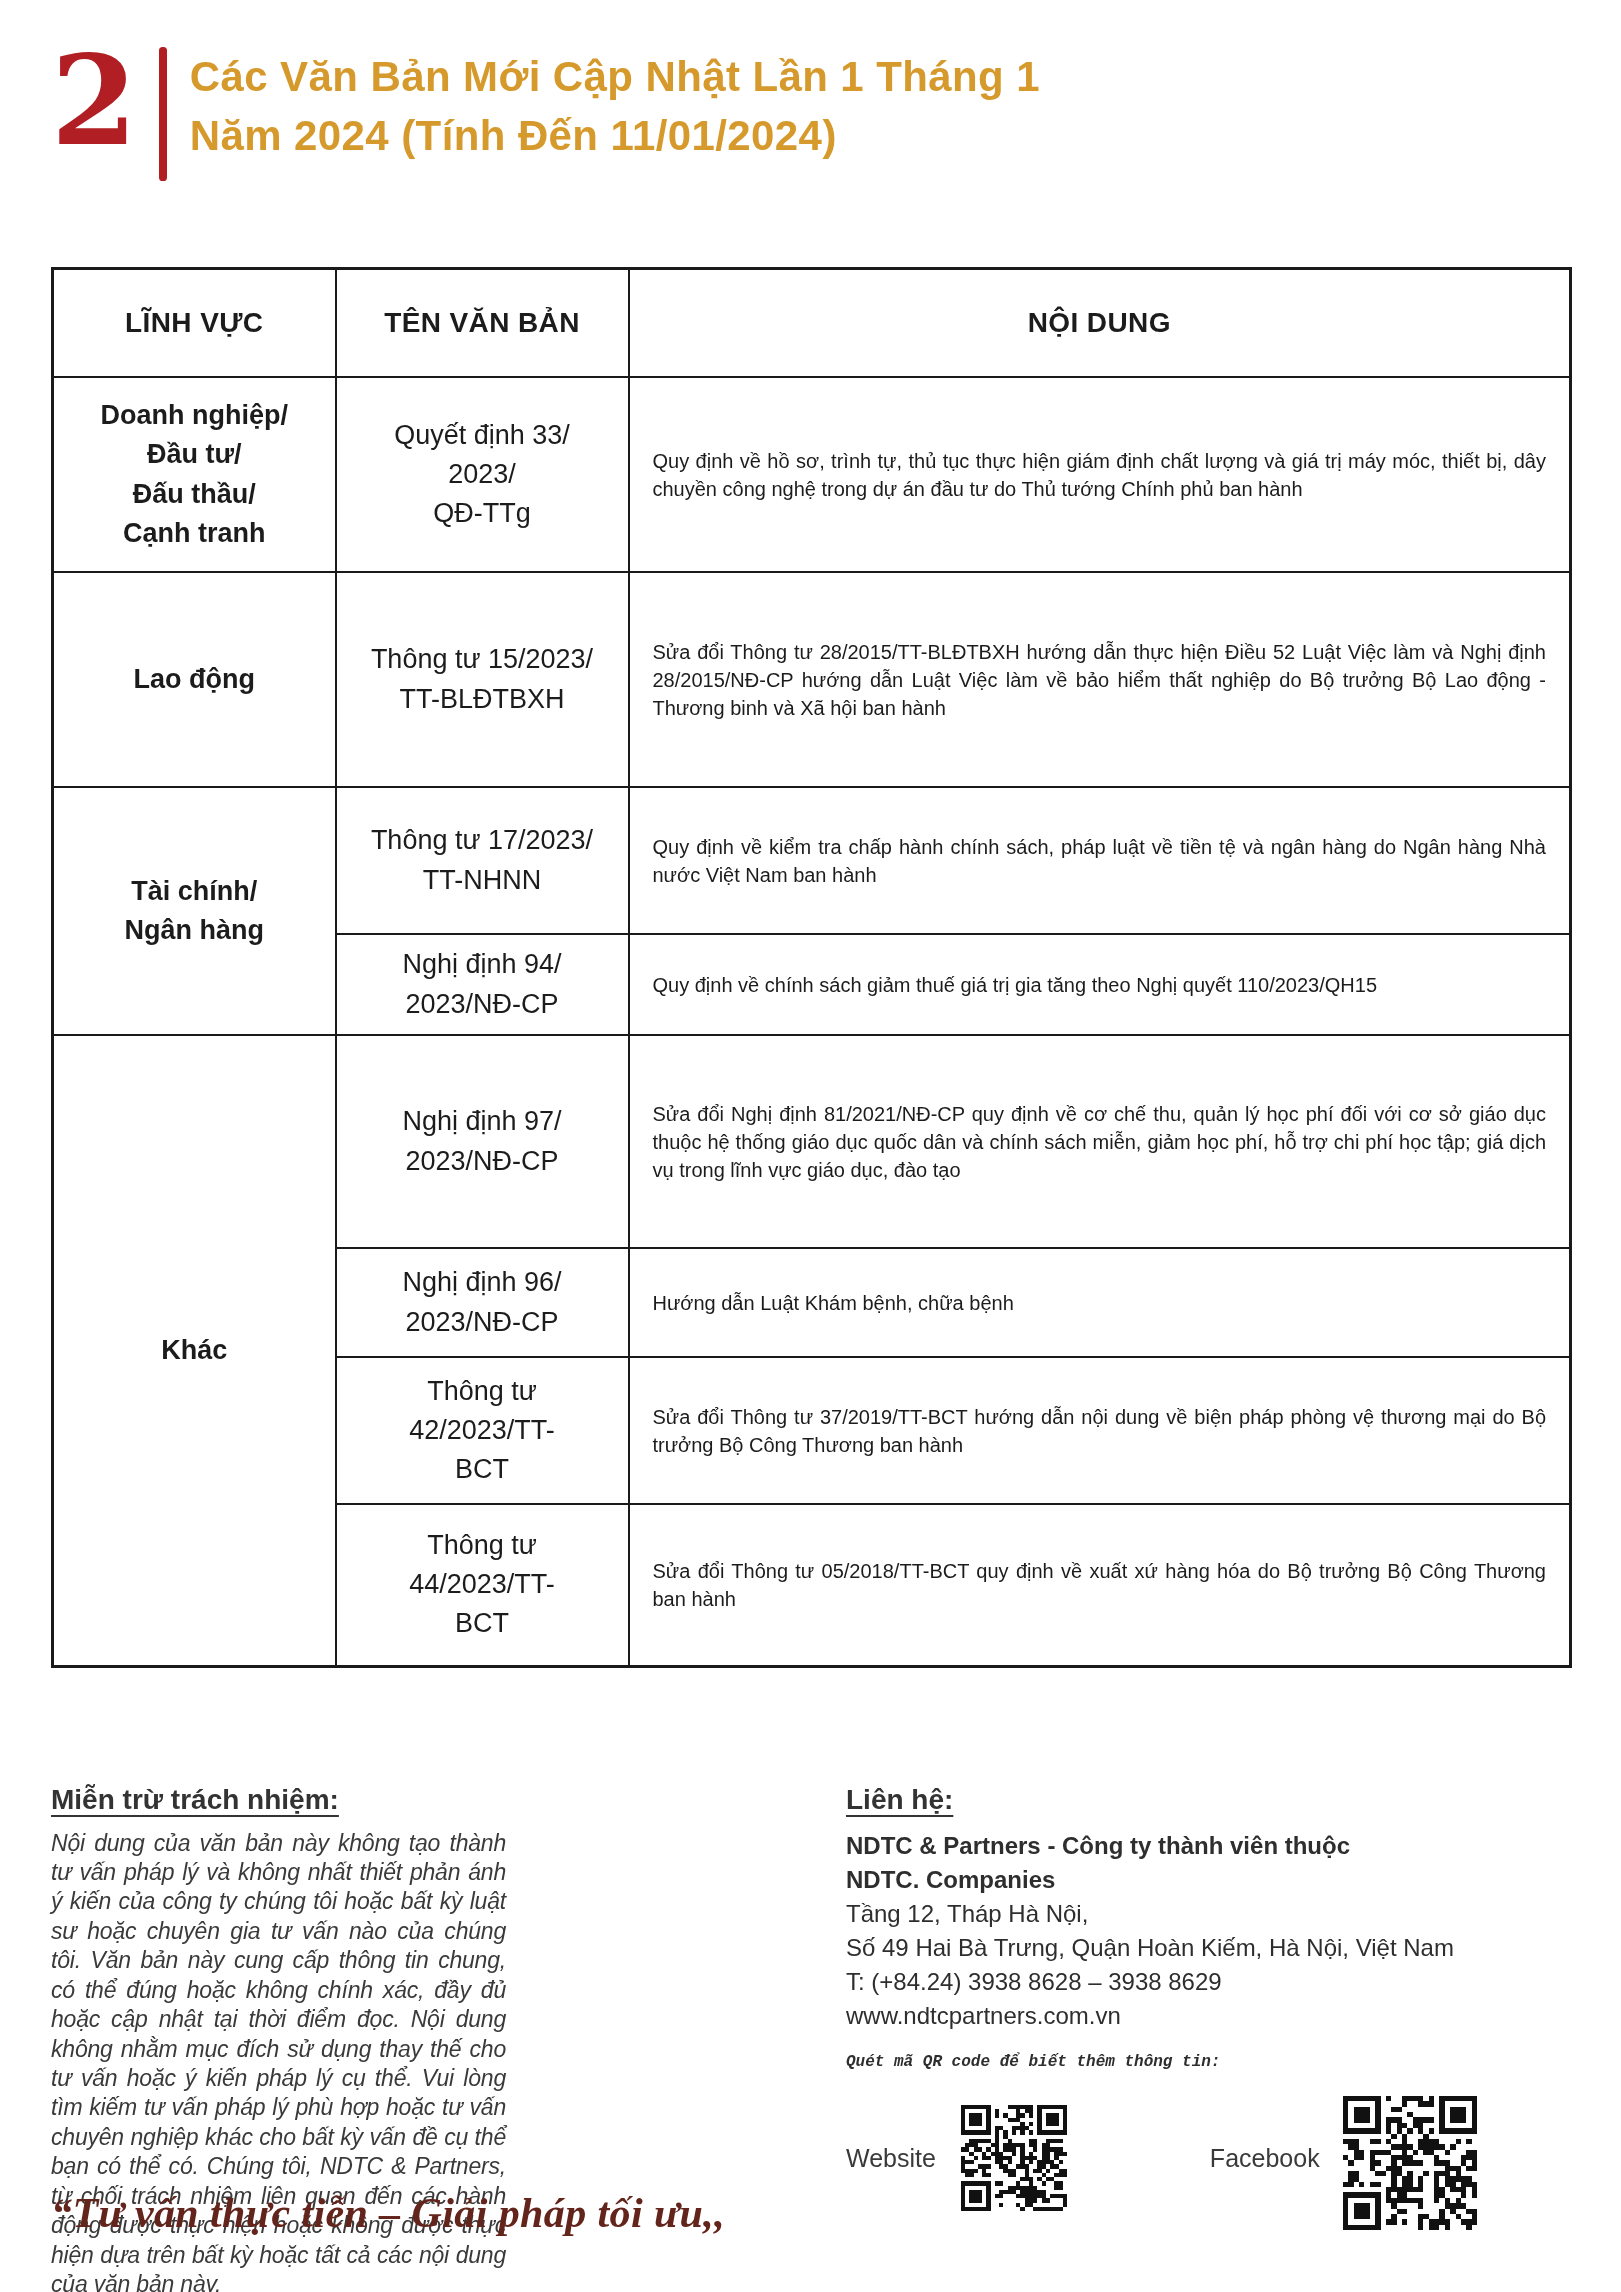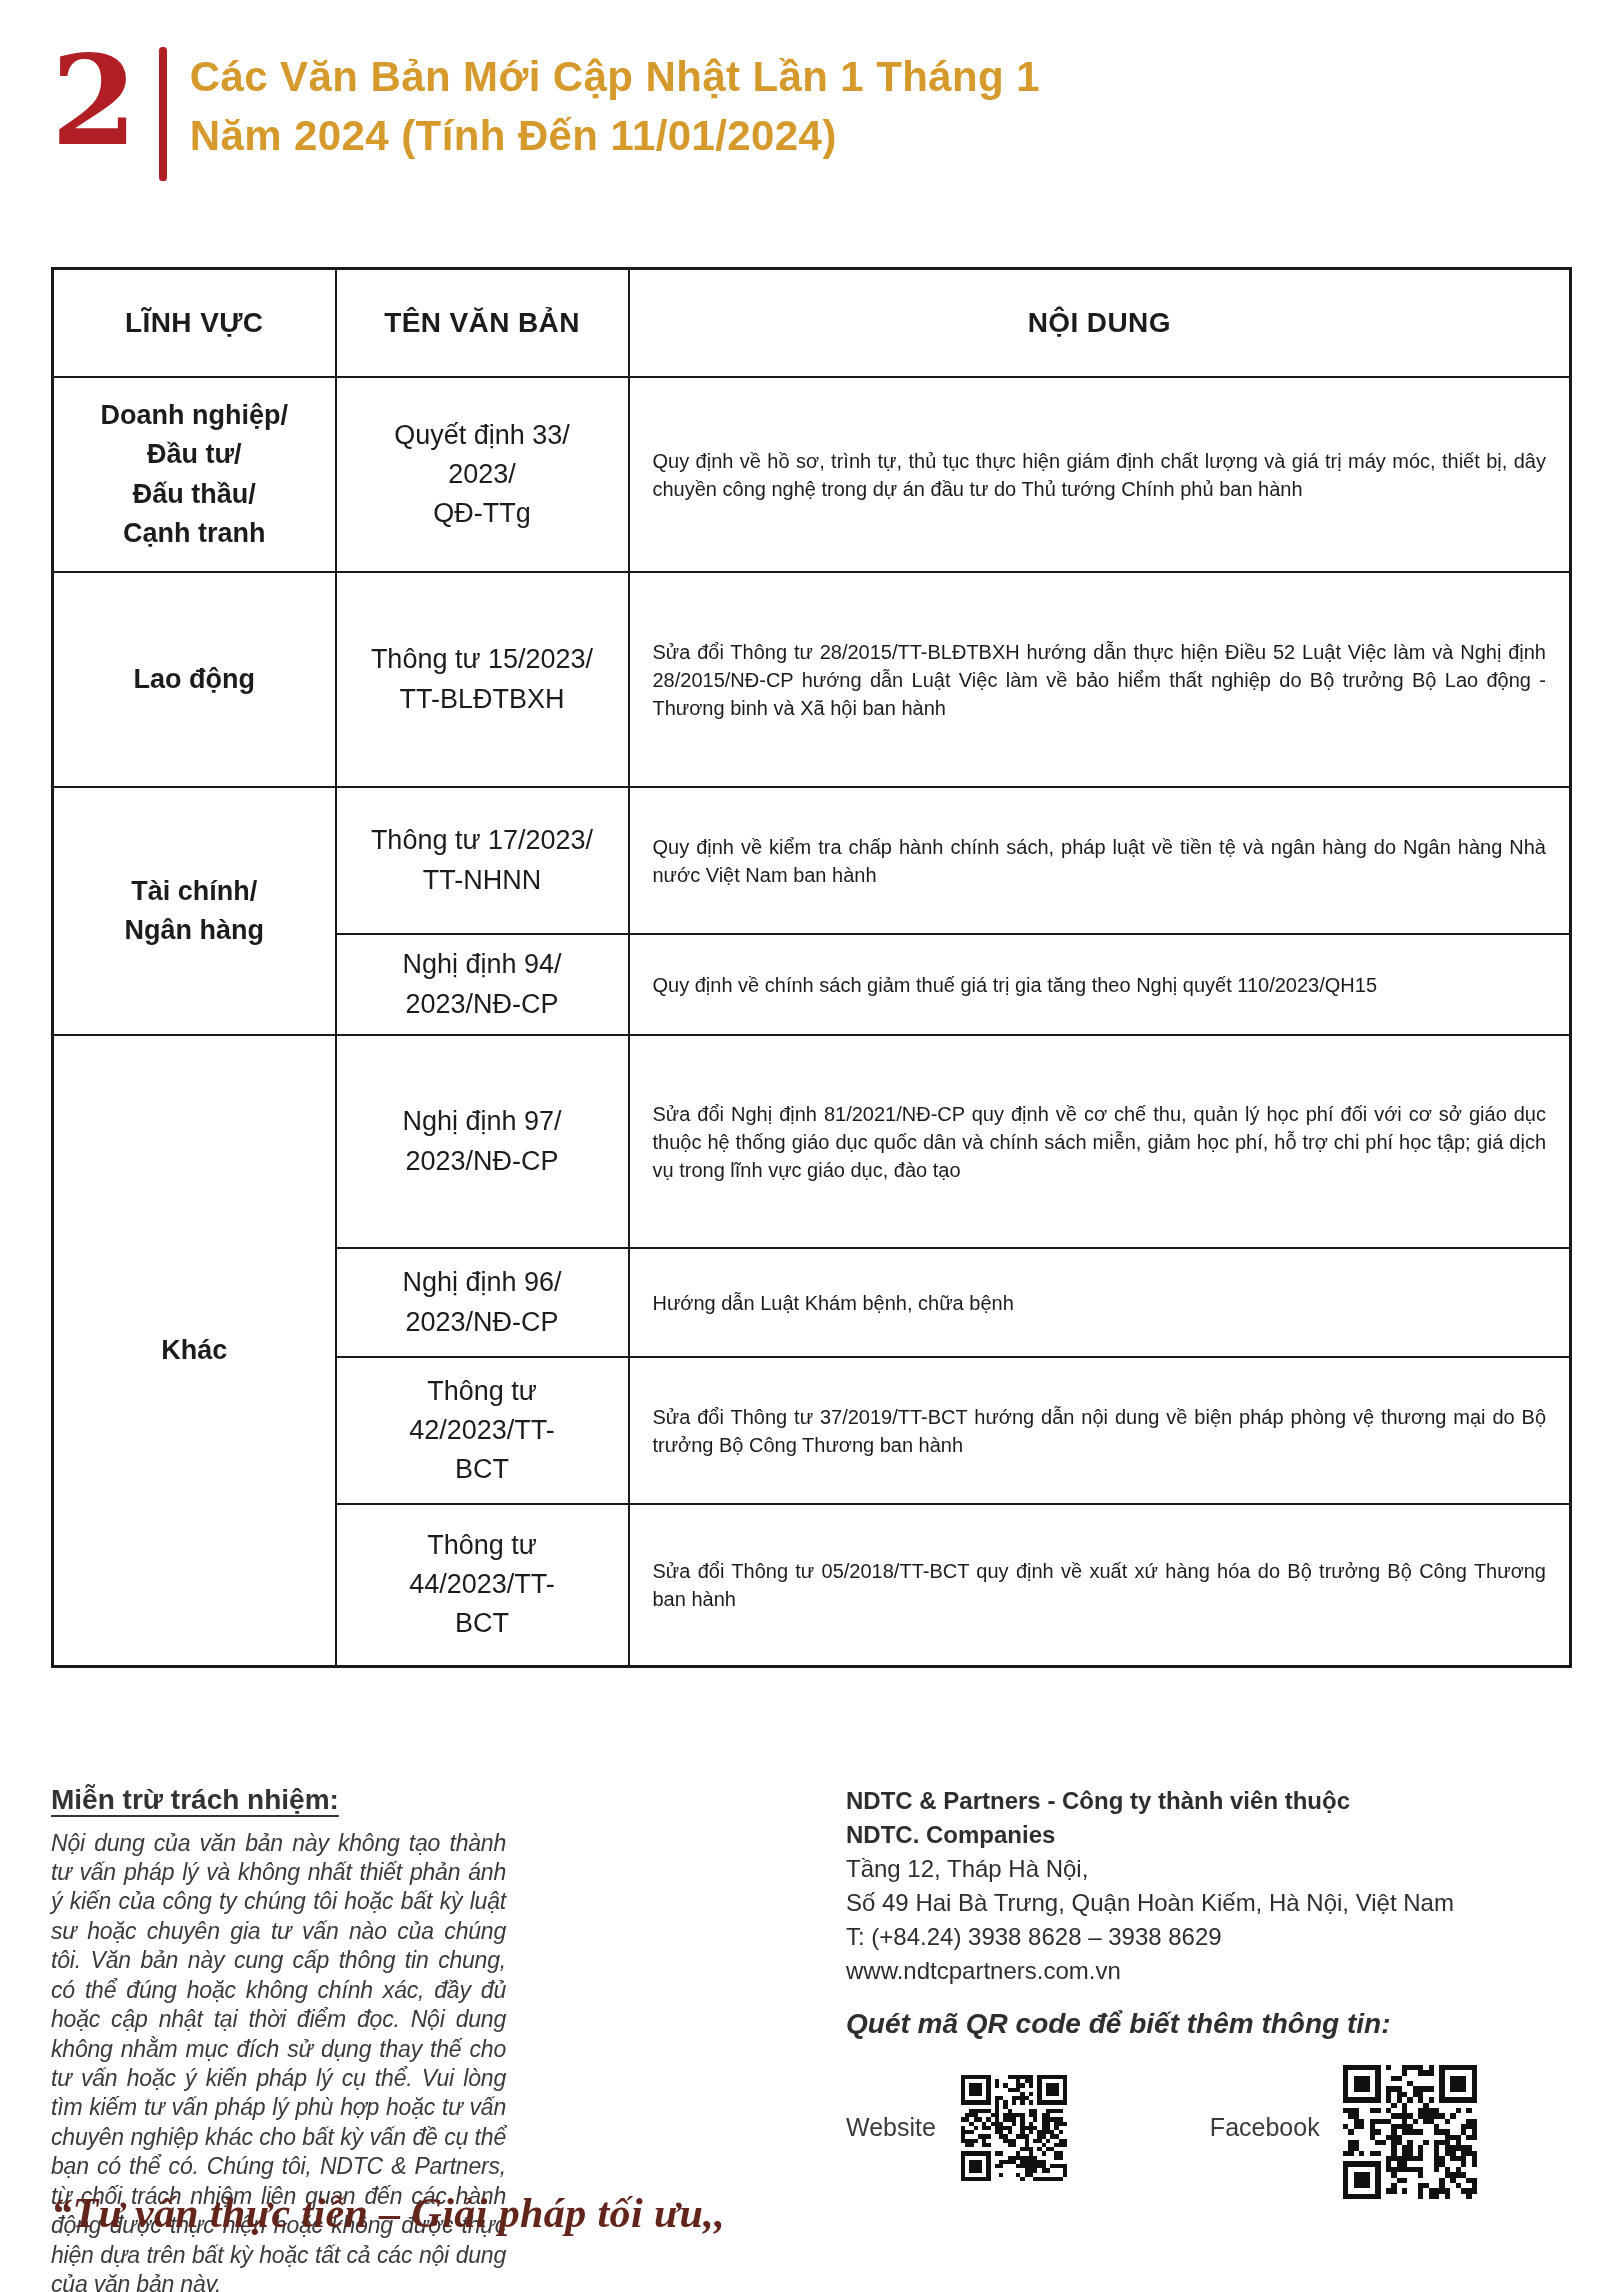--- a/index.html
+++ b/index.html
@@ -61,21 +61,21 @@
   .quote{
     position:absolute;left:51px;top:2189px;width:806px;
     font-family:"Liberation Serif","DejaVu Serif",serif;
     font-style:italic;font-weight:700;font-size:42px;letter-spacing:0.4px;
   }
   
   .contact{position:absolute;left:846px;top:1784px;width:681px;color:#2e2e2e;}
   .contact-line{font-size:24px;line-height:1.42;margin:0;}
   .contact-line.bold{font-weight:700;}
   .contact-line.link{cursor:pointer;}
-  .qr-prompt{font-size:28px;font-weight:700;font-style:italic;margin:19.7px 0 16px 0;}
+  .qr-prompt{font-size:16px;font-weight:700;font-style:italic;margin:19.7px 0 16px 0;font-family:Liberation Mono, monospace;}
   .qr-row{display:flex;align-items:center;}
   .qr-label{font-size:25px;color:#3a3a3a;}
   .qr-box{line-height:0;}
   .qr-box.website{margin-left:25px;}
   .qr-label.facebook{margin-left:143px;text-align:center;}
   .qr-box.facebook{margin-left:23px;margin-top:9px;}
 </style>
 </head>
 <body>
 
@@ -159,20 +159,21 @@
   </table>
 
   <div class="disclaimer">
     <h3 class="block-heading">Miễn trừ trách nhiệm:</h3>
     <p class="disclaimer-body">Nội dung của văn bản này không tạo thành tư vấn pháp lý và không nhất thiết phản ánh ý kiến của công ty chúng tôi hoặc bất kỳ luật sư hoặc chuyên gia tư vấn nào của chúng tôi. Văn bản này cung cấp thông tin chung, có thể đúng hoặc không chính xác, đầy đủ hoặc cập nhật tại thời điểm đọc. Nội dung không nhằm mục đích sử dụng thay thế cho tư vấn hoặc ý kiến pháp lý cụ thể. Vui lòng tìm kiếm tư vấn pháp lý phù hợp hoặc tư vấn chuyên nghiệp khác cho bất kỳ vấn đề cụ thể bạn có thể có. Chúng tôi, NDTC &amp; Partners, từ chối trách nhiệm liên quan đến các hành động được thực hiện hoặc không được thực hiện dựa trên bất kỳ hoặc tất cả các nội dung của văn bản này.</p>
   </div>
 
   <div class="quote" style="color: rgb(99, 36, 27);">“Tư vấn thực tiễn – Giải pháp tối ưu,,</div>
 
   <div class="contact">
+    <h3 class="block-heading">Liên hệ:</h3>
     <p class="contact-line bold">NDTC &amp; Partners - Công ty thành viên thuộc</p>
     <p class="contact-line bold">NDTC. Companies</p>
     <p class="contact-line">Tầng 12, Tháp Hà Nội,</p>
     <p class="contact-line">Số 49 Hai Bà Trưng, Quận Hoàn Kiếm, Hà Nội, Việt Nam</p>
     <p class="contact-line">T: (+84.24) 3938 8628 – 3938 8629</p>
     <p class="contact-line link">www.ndtcpartners.com.vn</p>
     <p class="qr-prompt">Quét mã QR code để biết thêm thông tin:</p>
     <div class="qr-row">
       <span class="qr-label">Website</span>
       <span class="qr-box website"><svg viewBox="0 0 25 25" width="106" height="106" shape-rendering="crispEdges" fill="#111">

